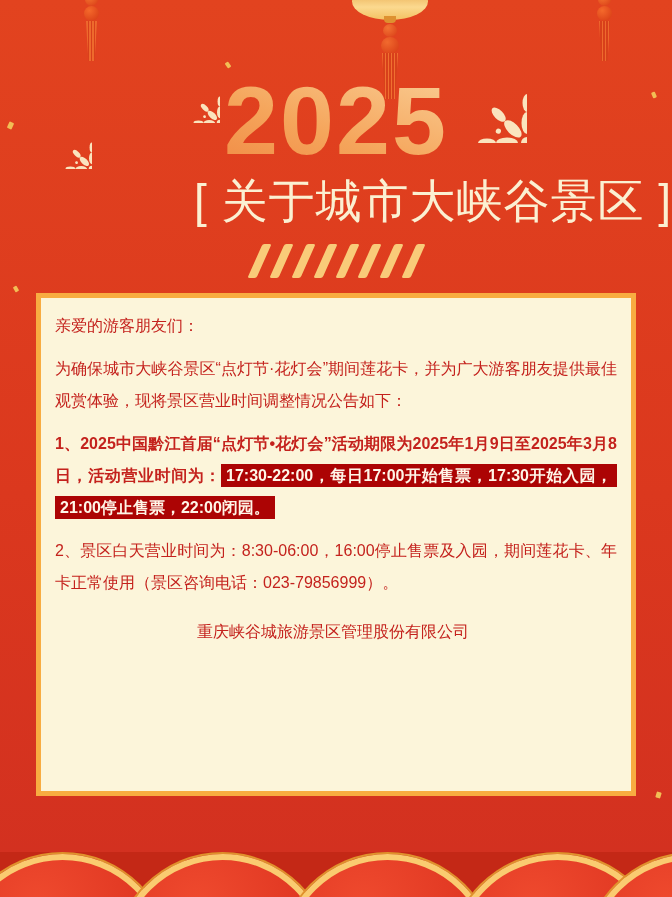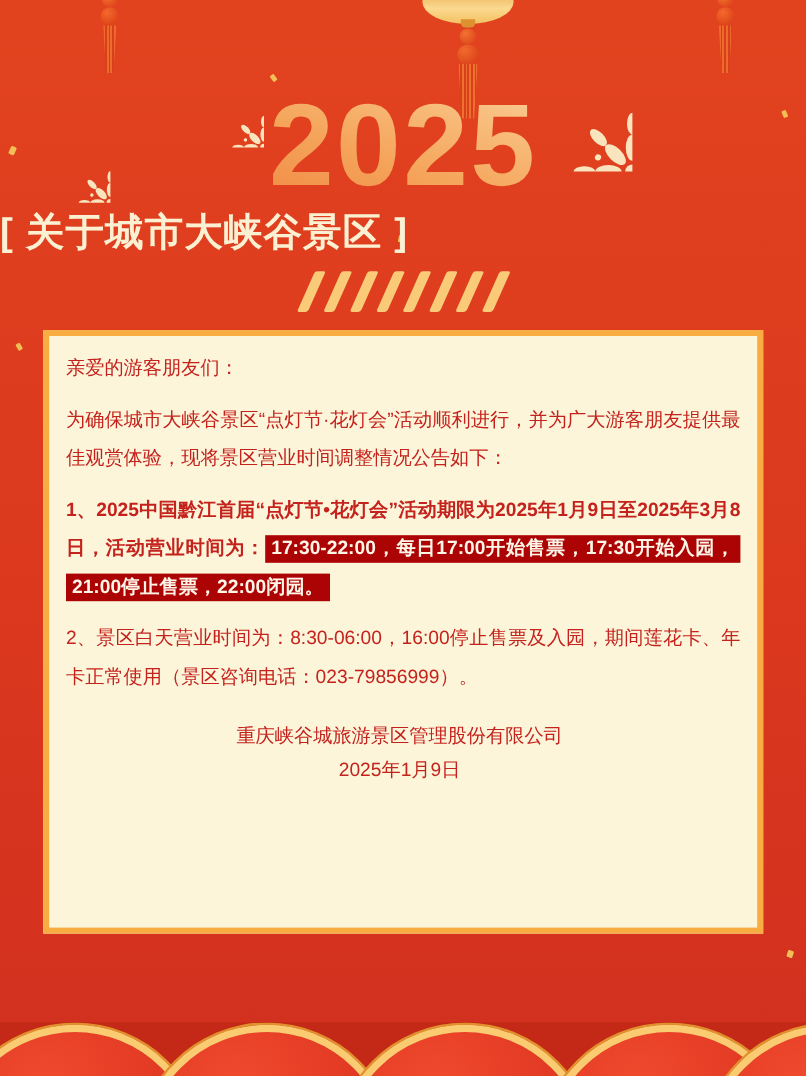--- a/index.html
+++ b/index.html
@@ -42,22 +42,22 @@
 
   .speck { position:absolute; z-index:1; background:#F2BE55; border-radius:1px; }
 
   
   .year { position:relative; z-index:2; margin:72px 0 0; text-align:center;
     font-size:97px; line-height:1; font-weight:800; letter-spacing:2px; color:#F2944C; }
   @supports ((-webkit-background-clip:text) or (background-clip:text)) {
     .year { background:linear-gradient(200deg,#FCE2B2 8%,#F5A55B 55%,#EC6F2D 100%);
       -webkit-background-clip:text; background-clip:text; color:transparent; }
   }
-  .title1 { position:relative; z-index:2; margin-top:4px; text-align:left;
-    font-size:32px; line-height:1.25; font-weight:700; color:#FBF0D2; letter-spacing:1px; }
+  .title1 { position:relative; z-index:2; margin-top:4px; text-align:right;
+    font-size:46px; line-height:1.25; font-weight:400; color:#FBF0D2; letter-spacing:1px; }
   .title2 { position:relative; z-index:2; margin-top:6px; text-align:center;
     font-size:34px; line-height:1.25; font-weight:900; color:#FBF0D2; letter-spacing:2px; }
   .slashes { position:relative; z-index:2; margin-top:12px; height:36px;
     display:flex; justify-content:center; align-items:center; }
   .slashes i { display:block; width:9px; height:34px; margin:0 6.5px;
     background:#F9CB79; transform:skewX(-24deg); border-radius:2px; }
 
   
   .card { position:relative; z-index:3; width:600px; height:503px; margin:14px auto 0;
     box-sizing:border-box; background:#FCF5DA; border:5px solid #F8AC41;
@@ -185,26 +185,25 @@
       <i></i>
       <i></i>
       <i></i>
       <i></i>
       <i></i>
       <i></i>
     </div>
 
   <div class="card">
     <p class="greet">亲爱的游客朋友们：</p>
-    <p>为确保城市大峡谷景区“点灯节·花灯会”活动顺利进行，并为广大游客朋友提供最佳观赏体验，现将景区营业时间调整情况公告如下：</p>
+    <p>为确保城市大峡谷景区“点灯节·花灯会”期间莲花卡，并为广大游客朋友提供最佳观赏体验，现将景区营业时间调整情况公告如下：</p>
     <p class="bold"><span>1、2025中国黔江首届“点灯节•花灯会”活动期限为2025年1月9日至2025年3月8日，活动营业时间为：</span><span class="hl">17:30-22:00，每日17:00开始售票，17:30开始入园，21:00停止售票，22:00闭园。</span></p>
     <p>2、景区白天营业时间为：8:30-06:00，16:00停止售票及入园，期间莲花卡、年卡正常使用（景区咨询电话：023-79856999）。</p>
     <div class="sign">
       <p>重庆峡谷城旅游景区管理股份有限公司</p>
-      <p>2025年1月9日</p>
     </div>
   </div>
 
   <div class="garland">
     <i class="blantern bl1"></i>
     <i class="blantern bl2"></i>
     <i class="blantern bl3"></i>
     <i class="blantern bl4"></i>
     <i class="blantern bl5"></i>
   </div>

